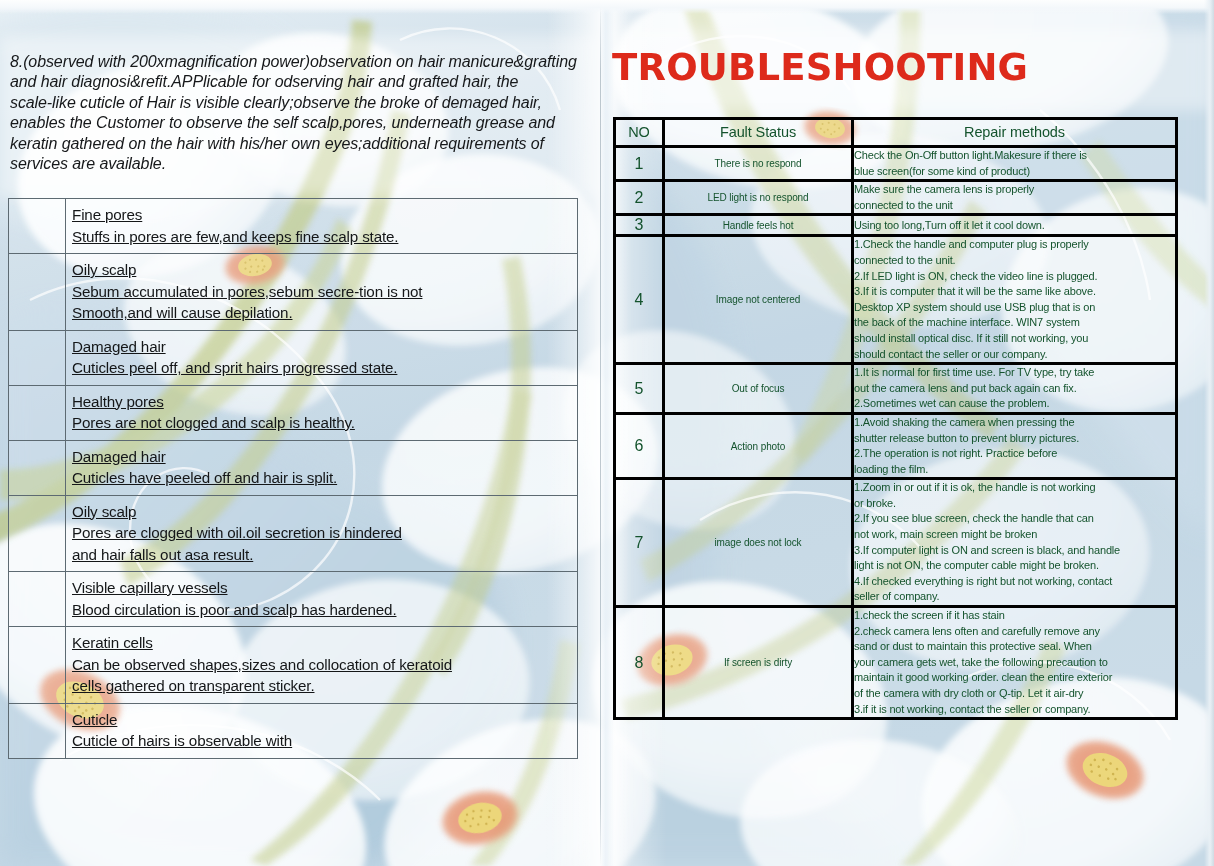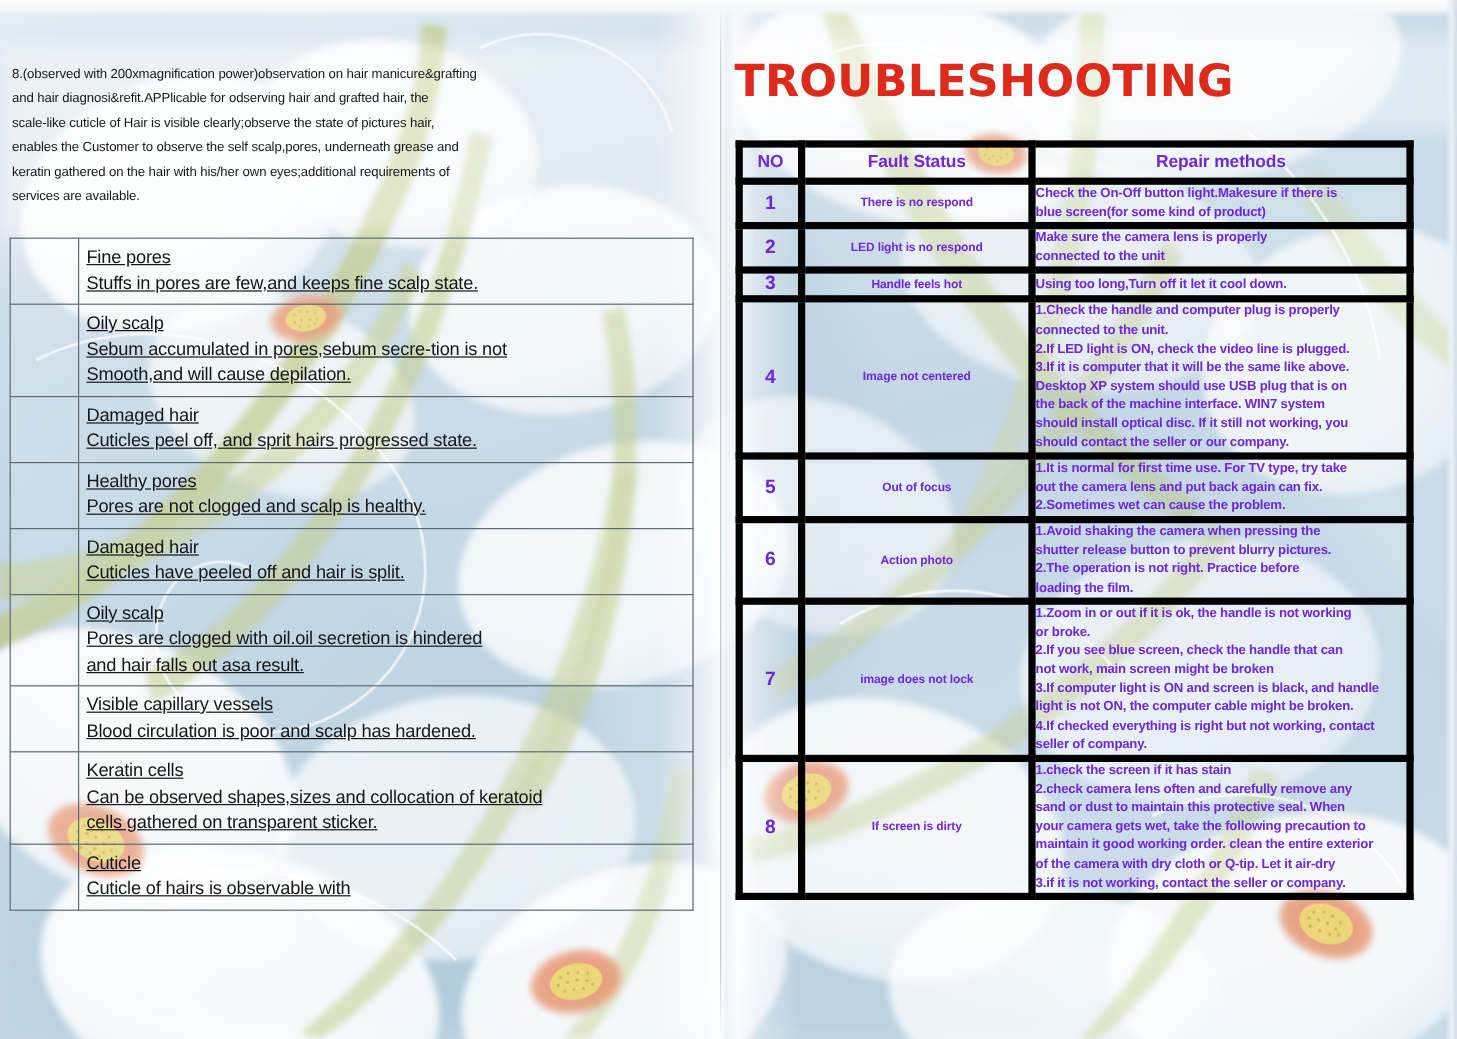--- a/index.html
+++ b/index.html
@@ -40,22 +40,23 @@
     position:absolute;right:0;top:0;width:10px;height:866px;z-index:2;
     background:linear-gradient(90deg,rgba(255,255,255,0) 0%,#e9f0f5 60%,#cfdbe3 100%);
   }
 
   
   #content{position:absolute;inset:0;z-index:3;}
 
   
   .intro{
     position:absolute;left:10px;top:52px;width:560px;
-    font-size:11px;line-height:20.4px;color:#16181a;
+    font-size:16px;line-height:20.4px;color:#16181a;
     letter-spacing:-0.1px;
+    font-style:italic;
   }
   .intro p{margin:0;white-space:nowrap;}
 
   table.feat{
     position:absolute;left:8px;top:198px;width:570px;
     border-collapse:collapse;
     table-layout:fixed;
     background:rgba(255,255,255,0.12);
   }
   table.feat td{
@@ -79,24 +80,24 @@
     font-size:37px;font-weight:bold;color:#dd2a1b;
     letter-spacing:0.2px;
     font-family:"DejaVu Sans","Liberation Sans",sans-serif;
   }
 
   table.trouble{
     position:absolute;left:613px;top:117px;width:565px;
     border-collapse:collapse;table-layout:fixed;
   }
   table.trouble td,table.trouble th{
-    border:6px solid #000000;
+    border:3px solid #000000;
     padding:0;
-    font-weight:bold;
-    color:#6d28d9;
+    font-weight:normal;
+    color:#14532d;
     background:rgba(255,255,255,0.10);
   }
   table.trouble th{
     text-align:center;
     font-size:14.5px;
     padding:4px 2px 5px;
     letter-spacing:-0.1px;
   }
   td.no{
     width:42px;text-align:center;vertical-align:middle;
@@ -353,21 +354,21 @@
 <div id="spread"></div>
 <div id="spine"></div>
 <div id="topedge"></div>
 <div id="rightedge"></div>
 
 <div id="content">
 
   <div class="intro" id="intro-block">
       <p>8.(observed with 200xmagnification power)observation on hair manicure&amp;grafting</p>
       <p>and hair diagnosi&amp;refit.APPlicable for odserving hair and grafted hair, the</p>
-      <p>scale-like cuticle of Hair is visible clearly;observe the state of pictures hair,</p>
+      <p>scale-like cuticle of Hair is visible clearly;observe the broke of demaged hair,</p>
       <p>enables the Customer to observe the self scalp,pores, underneath grease and</p>
       <p>keratin gathered on the hair with his/her own eyes;additional requirements of</p>
       <p>services are available.</p>
     </div>
 
   <table class="feat">
     <tbody id="feat-body">
         <tr>
           <td class="pic"></td>
           <td class="txt">Fine pores

